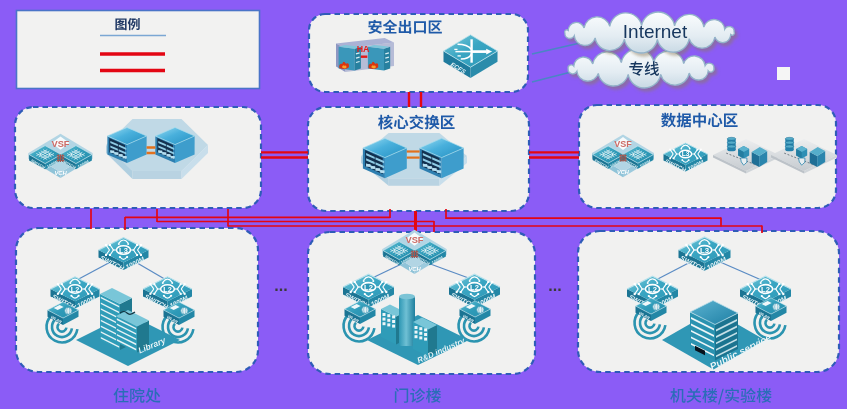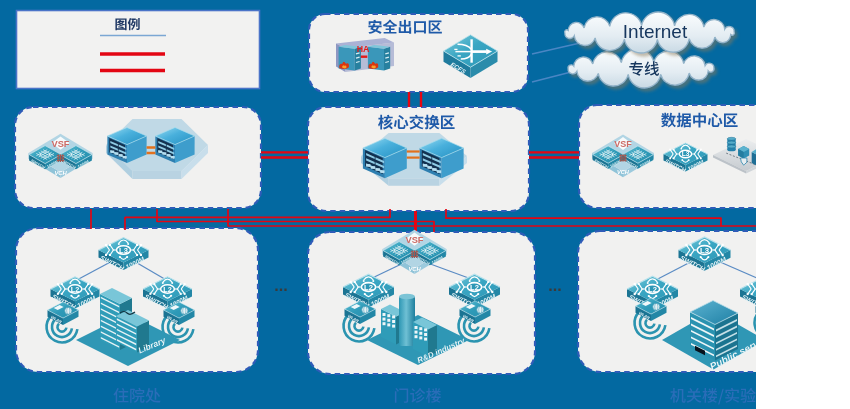--- a/index.html
+++ b/index.html
@@ -1,15 +1,15 @@
 <!DOCTYPE html>
 <html><head><meta charset="utf-8"><style>
 html,body{margin:0;padding:0;background:#ffffff;}
 *{font-family:"Liberation Sans",sans-serif;}
-#c{position:relative;width:756px;height:409px;background:#0369a1;overflow:hidden;}
+#c{position:relative;width:847px;height:409px;background:#8b5cf6;overflow:hidden;}
 </style></head><body>
 <div id="c"><svg width="850" height="409" viewBox="0 0 850 409">
       <defs>
 <linearGradient id="gtop" x1="0" y1="0" x2="1" y2="1">
  <stop offset="0" stop-color="#7ecddc"></stop>
           <stop offset="0.45" stop-color="#3aa6c3"></stop>
           <stop offset="1" stop-color="#2d97b6"></stop>
 </linearGradient>
 <linearGradient id="gtopsat" x1="0" y1="0" x2="1" y2="1">
  <stop offset="0" stop-color="#5fc0d4"></stop>

